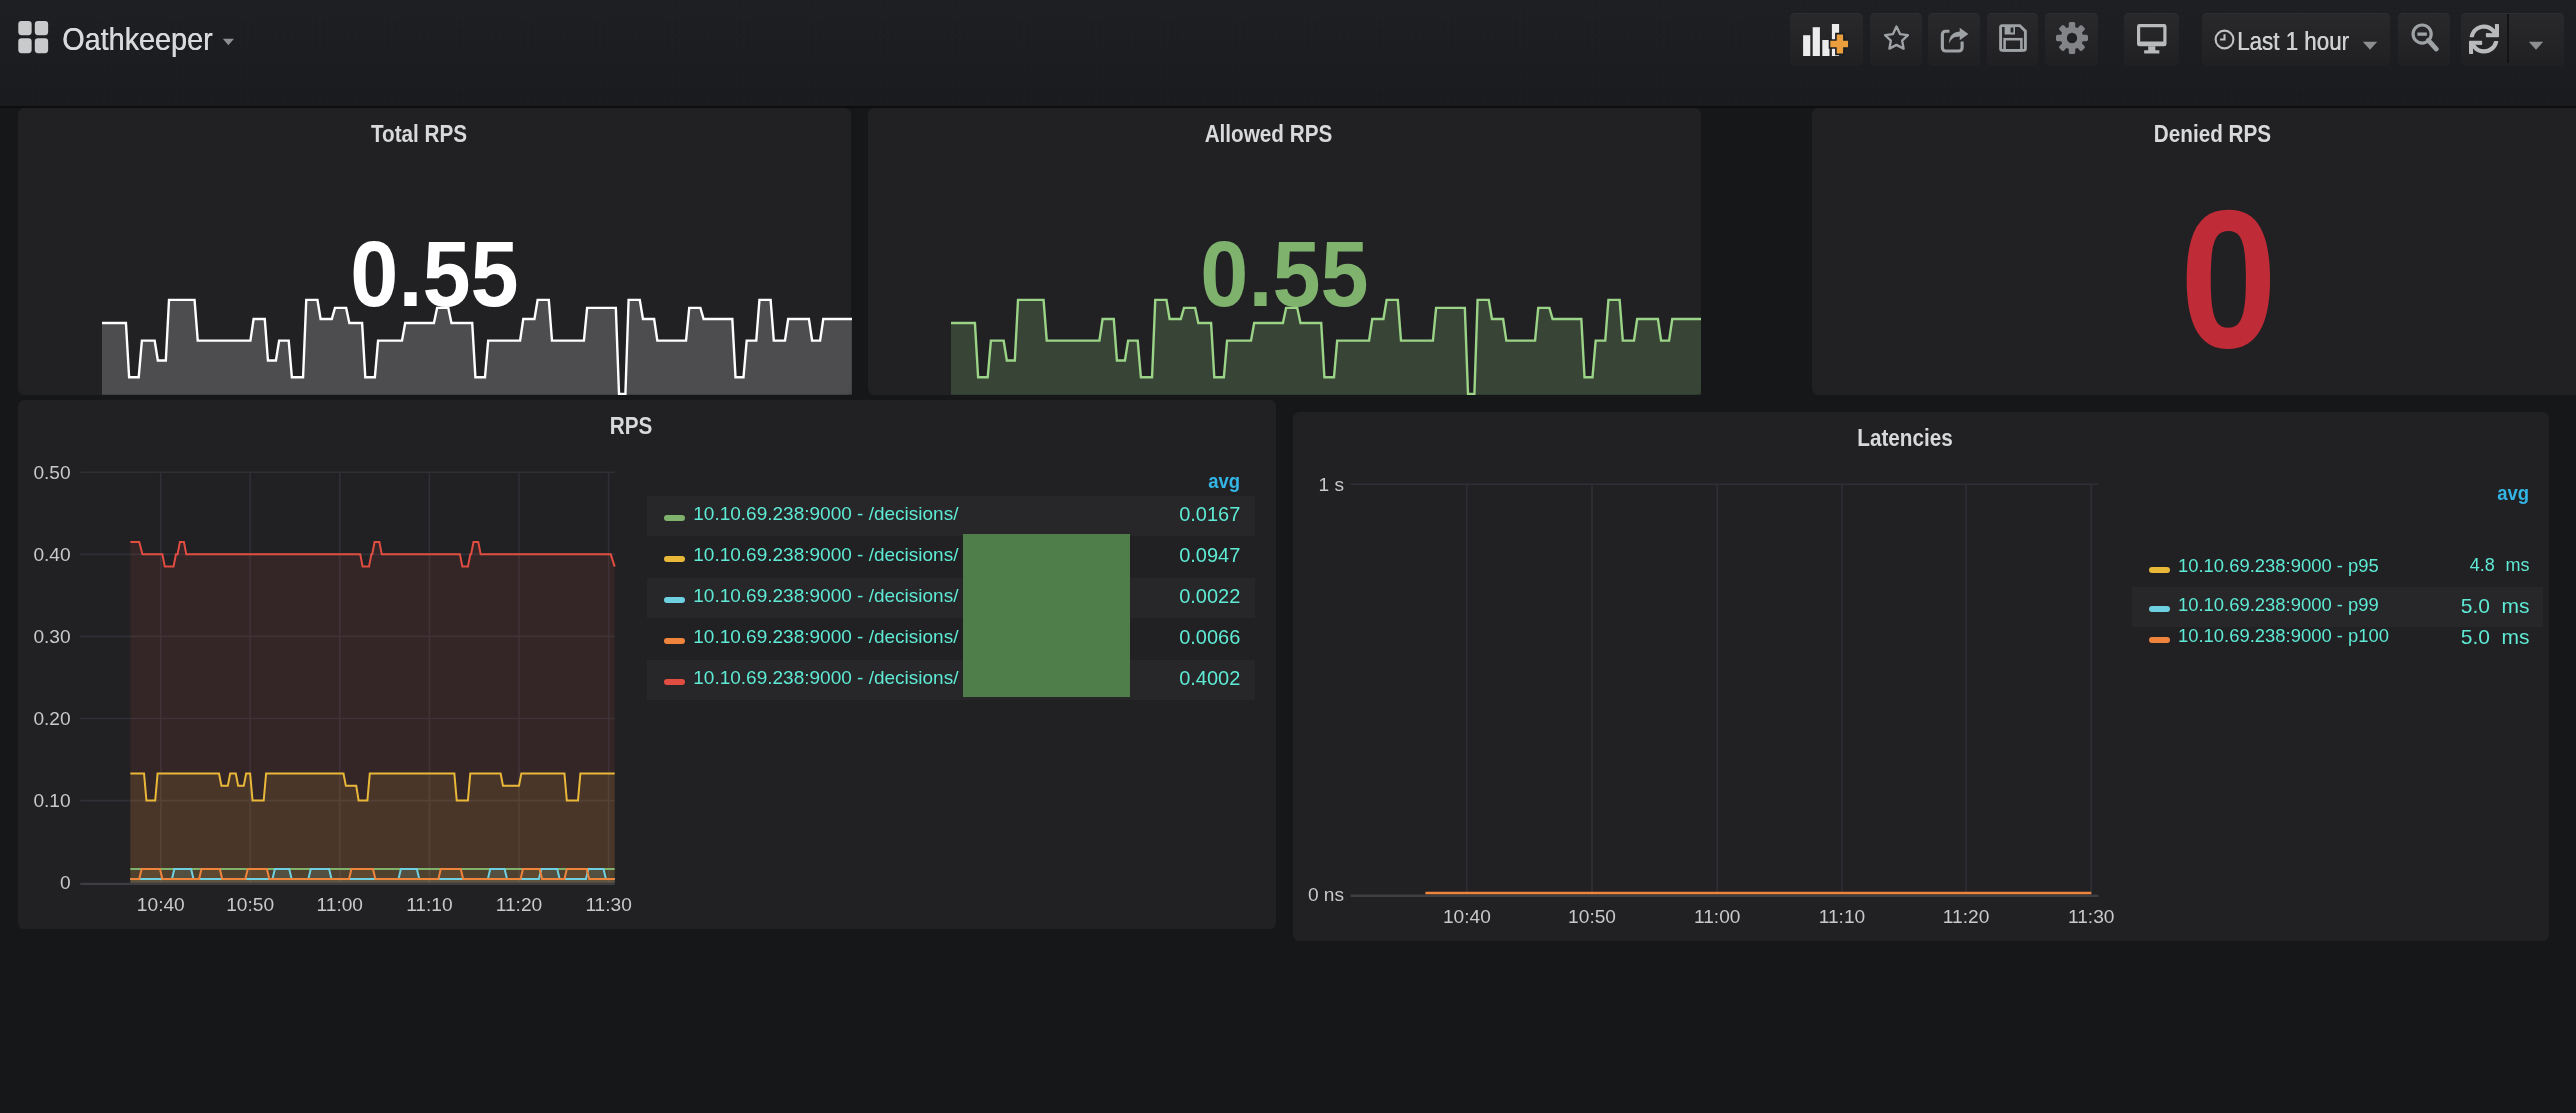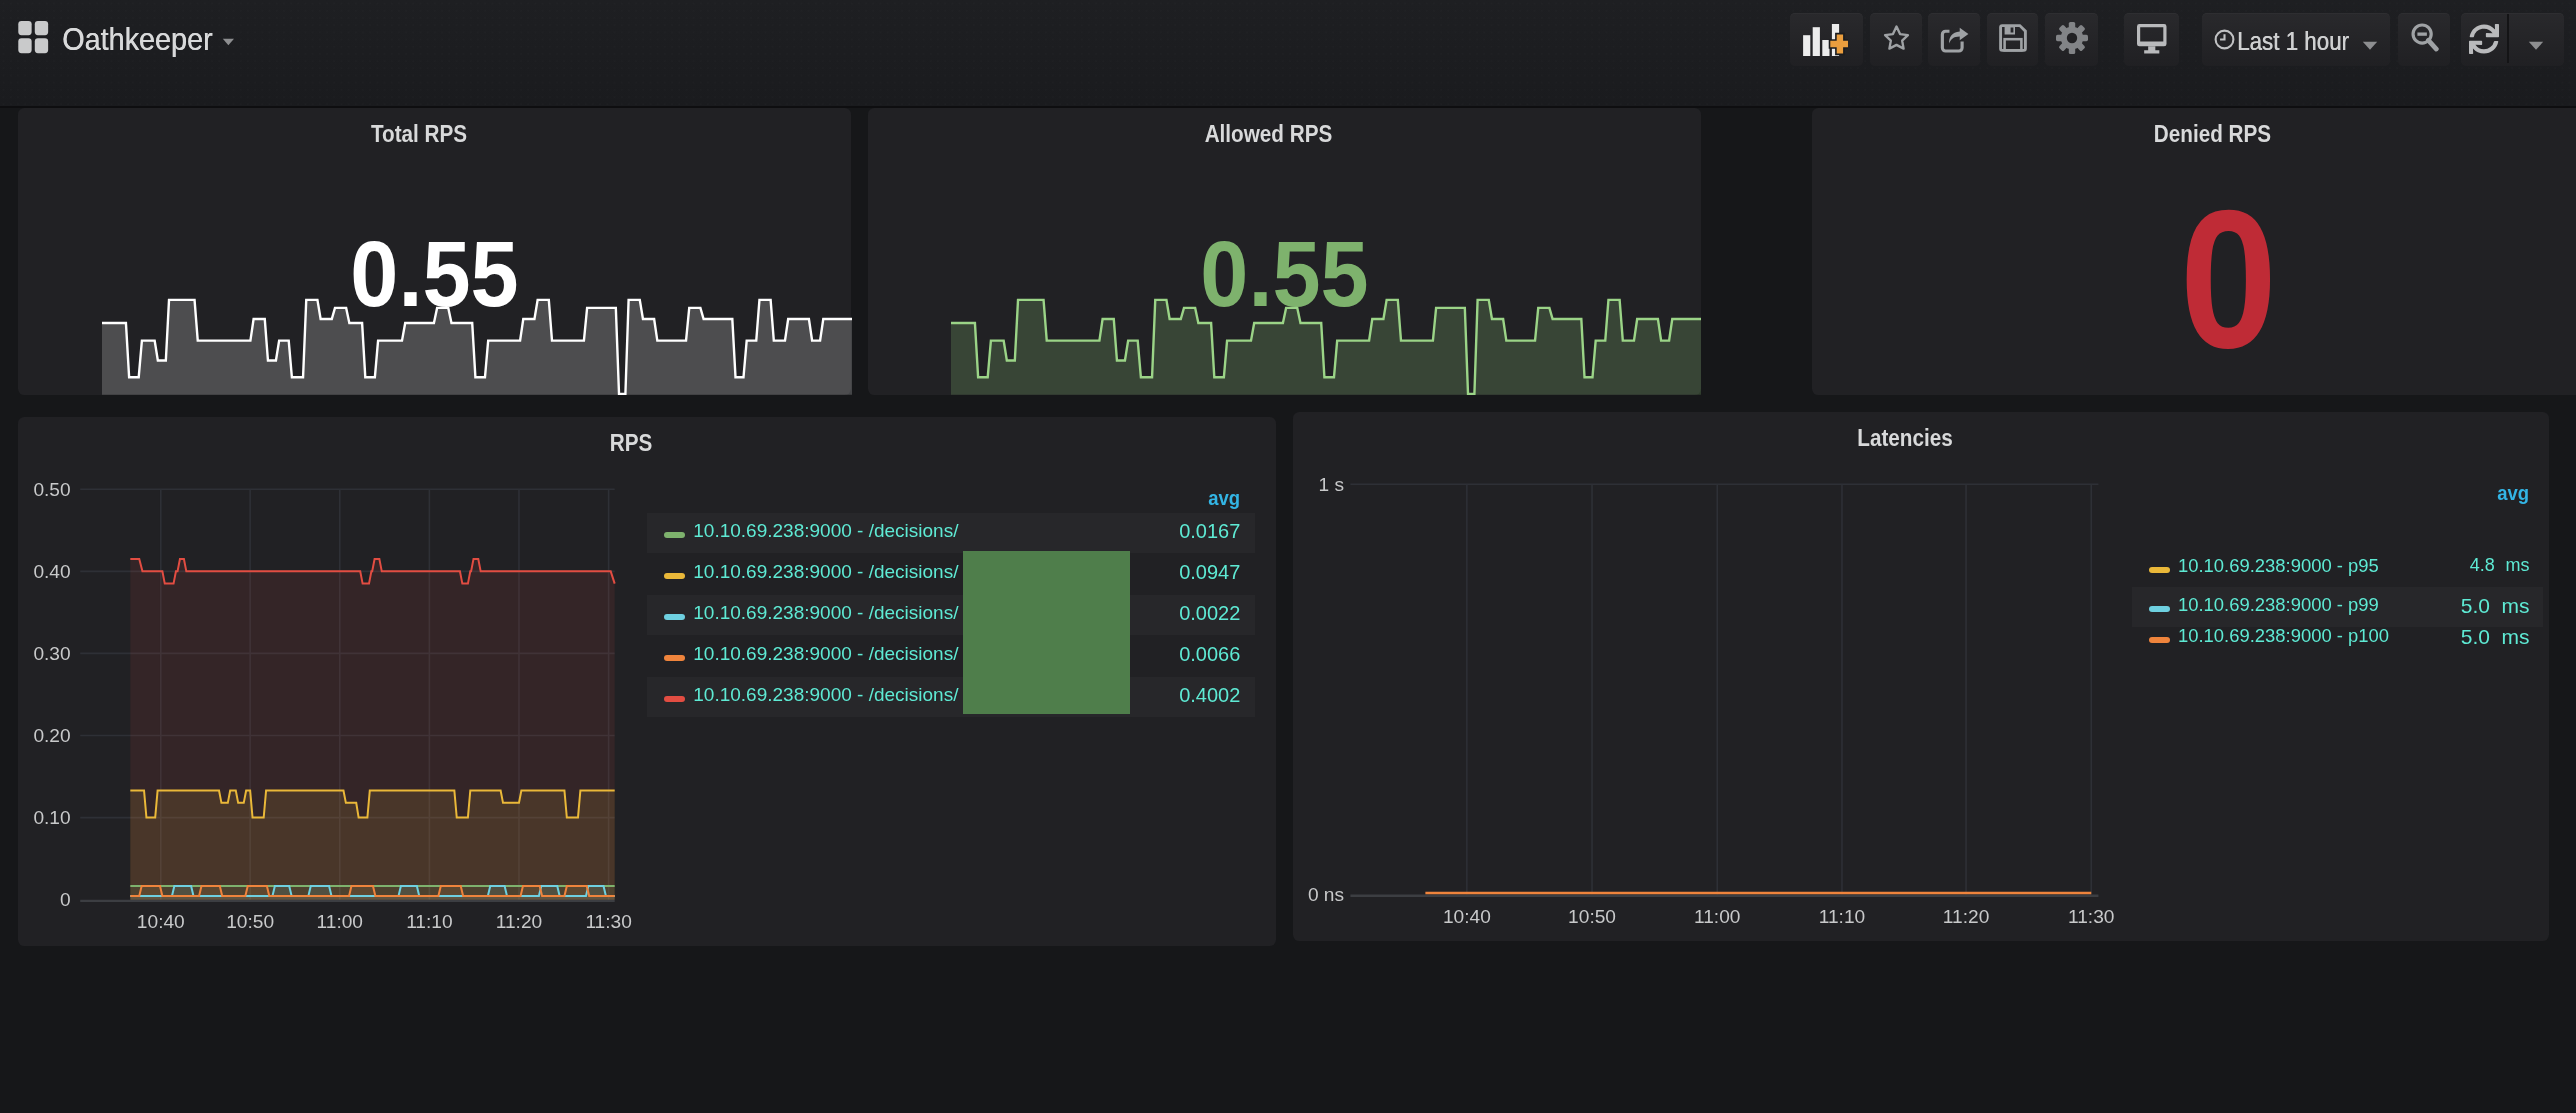--- a/index.html
+++ b/index.html
@@ -124,21 +124,21 @@
     <polygon points="0.0,35.0 30.0,35.0 34.0,103.0 46.0,103.0 50.0,57.0 66.0,57.0 70.0,82.0 80.0,82.0 84.0,6.0 116.0,6.0 120.0,57.0 186.0,57.0 190.0,30.0 204.0,30.0 208.0,82.0 218.0,82.0 222.0,57.0 234.0,57.0 238.0,103.0 252.0,103.0 256.0,6.0 270.0,6.0 274.0,30.0 288.0,30.0 292.0,16.0 306.0,16.0 310.0,35.0 326.0,35.0 330.0,103.0 342.0,103.0 346.0,57.0 376.0,57.0 380.0,35.0 416.0,35.0 420.0,16.0 434.0,16.0 438.0,35.0 464.0,35.0 468.0,103.0 480.0,103.0 484.0,57.0 524.0,57.0 528.0,30.0 542.0,30.0 546.0,6.0 560.0,6.0 564.0,57.0 604.0,57.0 608.0,16.0 644.0,16.0 648.0,124.0 656.0,124.0 660.0,6.0 674.0,6.0 678.0,30.0 692.0,30.0 696.0,57.0 732.0,57.0 736.0,16.0 750.0,16.0 754.0,30.0 790.0,30.0 794.0,103.0 804.0,103.0 808.0,57.0 820.0,57.0 824.0,6.0 838.0,6.0 842.0,57.0 856.0,57.0 860.0,30.0 886.0,30.0 890.0,57.0 900.0,57.0 904.0,30.0 940.0,30.0 940.0,125.0 0.0,125.0" fill="rgba(126,178,109,0.25)"></polygon>
     <polyline points="0.0,35.0 30.0,35.0 34.0,103.0 46.0,103.0 50.0,57.0 66.0,57.0 70.0,82.0 80.0,82.0 84.0,6.0 116.0,6.0 120.0,57.0 186.0,57.0 190.0,30.0 204.0,30.0 208.0,82.0 218.0,82.0 222.0,57.0 234.0,57.0 238.0,103.0 252.0,103.0 256.0,6.0 270.0,6.0 274.0,30.0 288.0,30.0 292.0,16.0 306.0,16.0 310.0,35.0 326.0,35.0 330.0,103.0 342.0,103.0 346.0,57.0 376.0,57.0 380.0,35.0 416.0,35.0 420.0,16.0 434.0,16.0 438.0,35.0 464.0,35.0 468.0,103.0 480.0,103.0 484.0,57.0 524.0,57.0 528.0,30.0 542.0,30.0 546.0,6.0 560.0,6.0 564.0,57.0 604.0,57.0 608.0,16.0 644.0,16.0 648.0,124.0 656.0,124.0 660.0,6.0 674.0,6.0 678.0,30.0 692.0,30.0 696.0,57.0 732.0,57.0 736.0,16.0 750.0,16.0 754.0,30.0 790.0,30.0 794.0,103.0 804.0,103.0 808.0,57.0 820.0,57.0 824.0,6.0 838.0,6.0 842.0,57.0 856.0,57.0 860.0,30.0 886.0,30.0 890.0,57.0 900.0,57.0 904.0,30.0 940.0,30.0" fill="none" stroke="#9bd487" stroke-width="3"></polyline>
   </svg>
 </div>
 
 <div class="panel" style="left:1812px;top:108px;width:833px;height:287px">
   <div class="ptitle" style="width:801px">Denied RPS</div>
   <div class="bigval" style="top:73px;font-size:197px;color:#bf2b36;transform:scaleX(0.89)">0</div>
 </div>
 
-<div class="panel" style="left:18.3px;top:417px;width:1258px;height:529px">
+<div class="panel" style="left:18.3px;top:400px;width:1258px;height:529px">
   <div class="ptitle" style="width:1226px">RPS</div>
   <svg class="abs" style="left:0;top:0" width="1258" height="529" viewBox="0 0 1577 663">
     <g stroke="#2e3036" stroke-width="2">
       <line x1="78" y1="90.5" x2="748" y2="90.5"></line>
       <line x1="78" y1="193.4" x2="748" y2="193.4"></line>
       <line x1="78" y1="296.3" x2="748" y2="296.3"></line>
       <line x1="78" y1="399.2" x2="748" y2="399.2"></line>
       <line x1="78" y1="502.1" x2="748" y2="502.1"></line>
       <line x1="179" y1="90.5" x2="179" y2="605.0"></line>
       <line x1="291" y1="90.5" x2="291" y2="605.0"></line>

